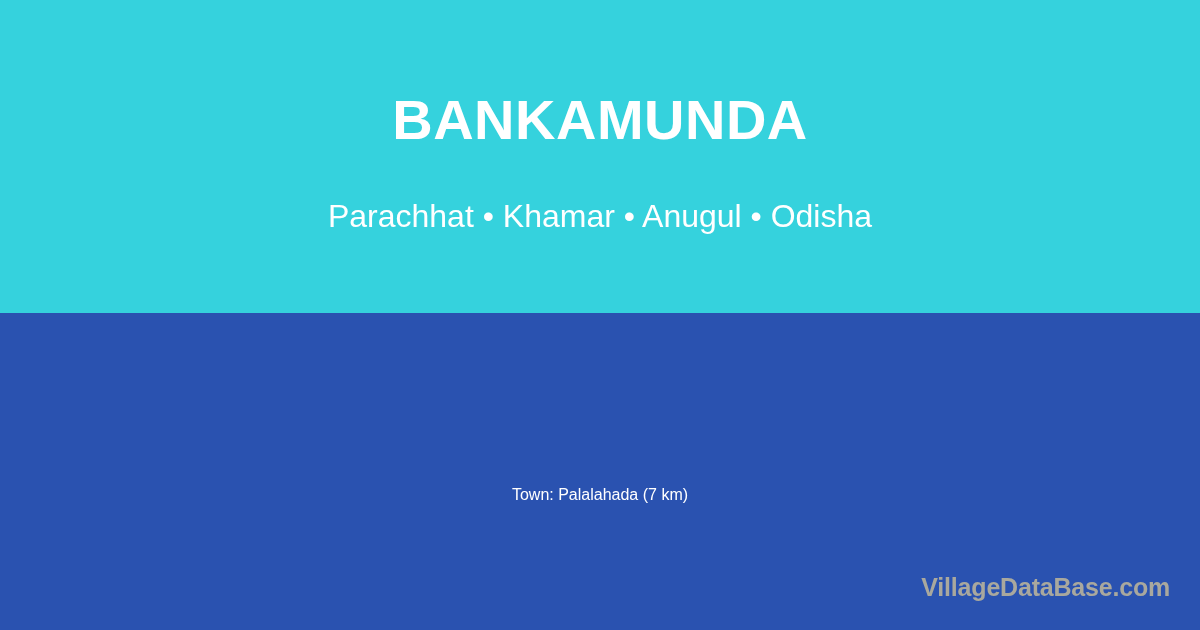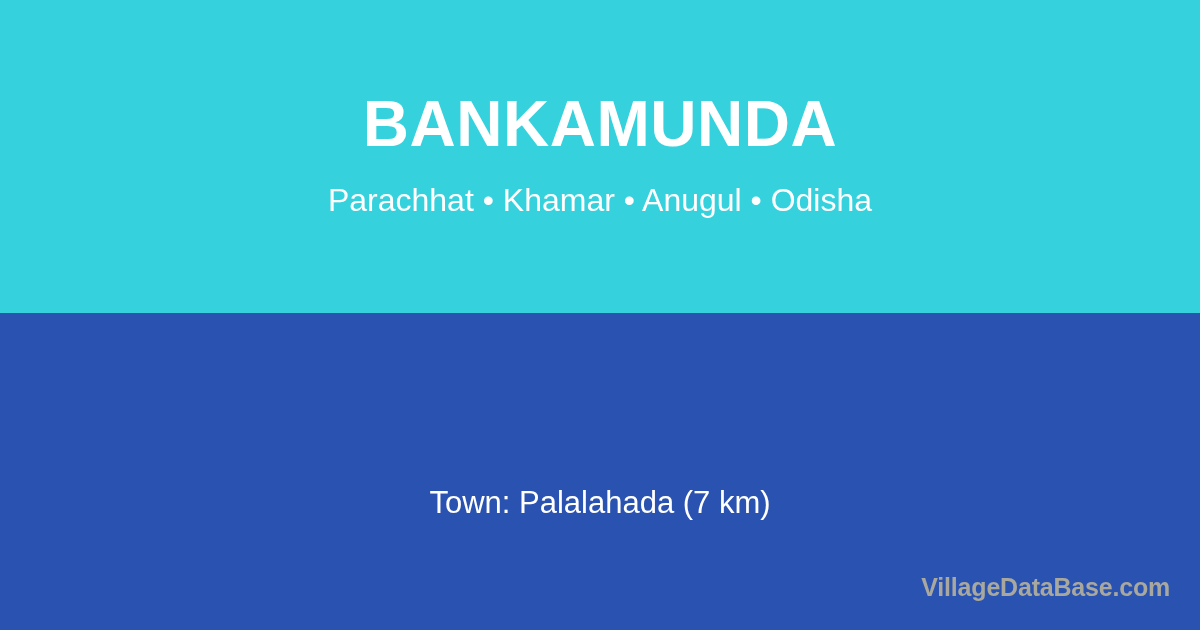--- a/index.html
+++ b/index.html
@@ -31,35 +31,35 @@
     box-sizing: border-box;
     display: flex;
     flex-direction: column;
     align-items: center;
     justify-content: flex-start;
   }
 
   .village-title {
     margin: 0;
     padding: 0;
-    font-size: 64px;
+    font-size: 56px;
     line-height: 1;
     font-weight: 700;
     letter-spacing: 0.5px;
     color: #ffffff;
     text-align: center;
     white-space: nowrap;
     position: absolute;
     top: 92px;
     left: 0;
     right: 0;
   }
 
   .village-subtitle {
-    margin: 0;
+    margin: 16px;
     padding: 0;
     font-size: 32px;
     line-height: 1;
     font-weight: 400;
     color: #ffffff;
     text-align: center;
     white-space: nowrap;
     position: absolute;
     top: 184px;
     left: 0;
@@ -74,21 +74,21 @@
     background: #2a52b0;
     box-sizing: border-box;
   }
 
   .nearest-town {
     position: absolute;
     top: 174px;
     left: 0;
     right: 0;
     margin: 0;
-    font-size: 31px;
+    font-size: 16px;
     line-height: 1;
     font-weight: 400;
     color: #ffffff;
     text-align: center;
     white-space: nowrap;
   }
 
   .watermark {
     position: absolute;
     right: 30px;

